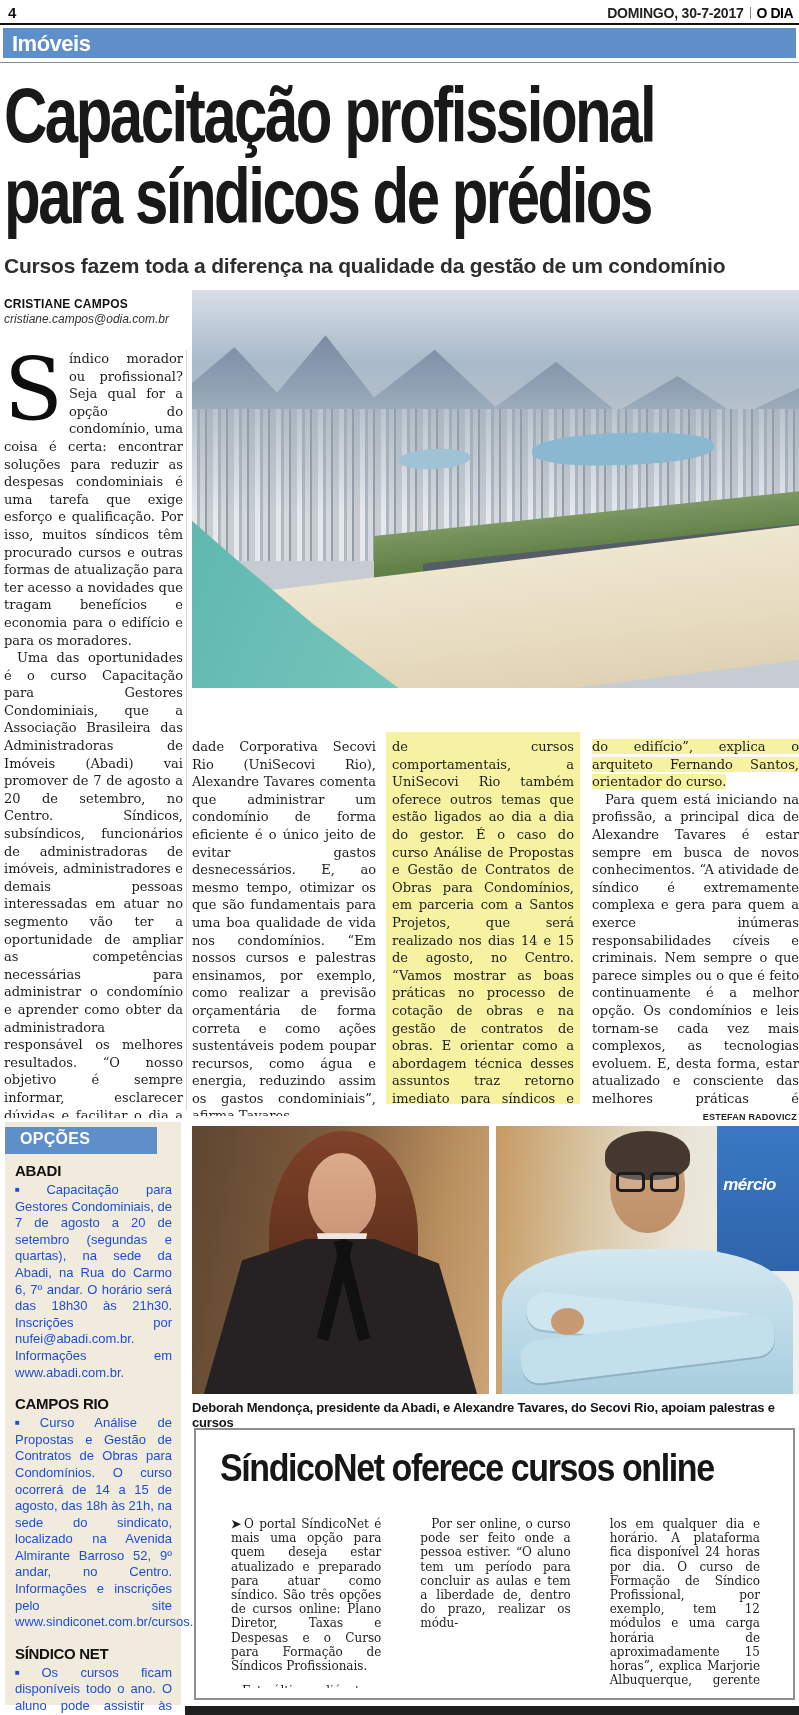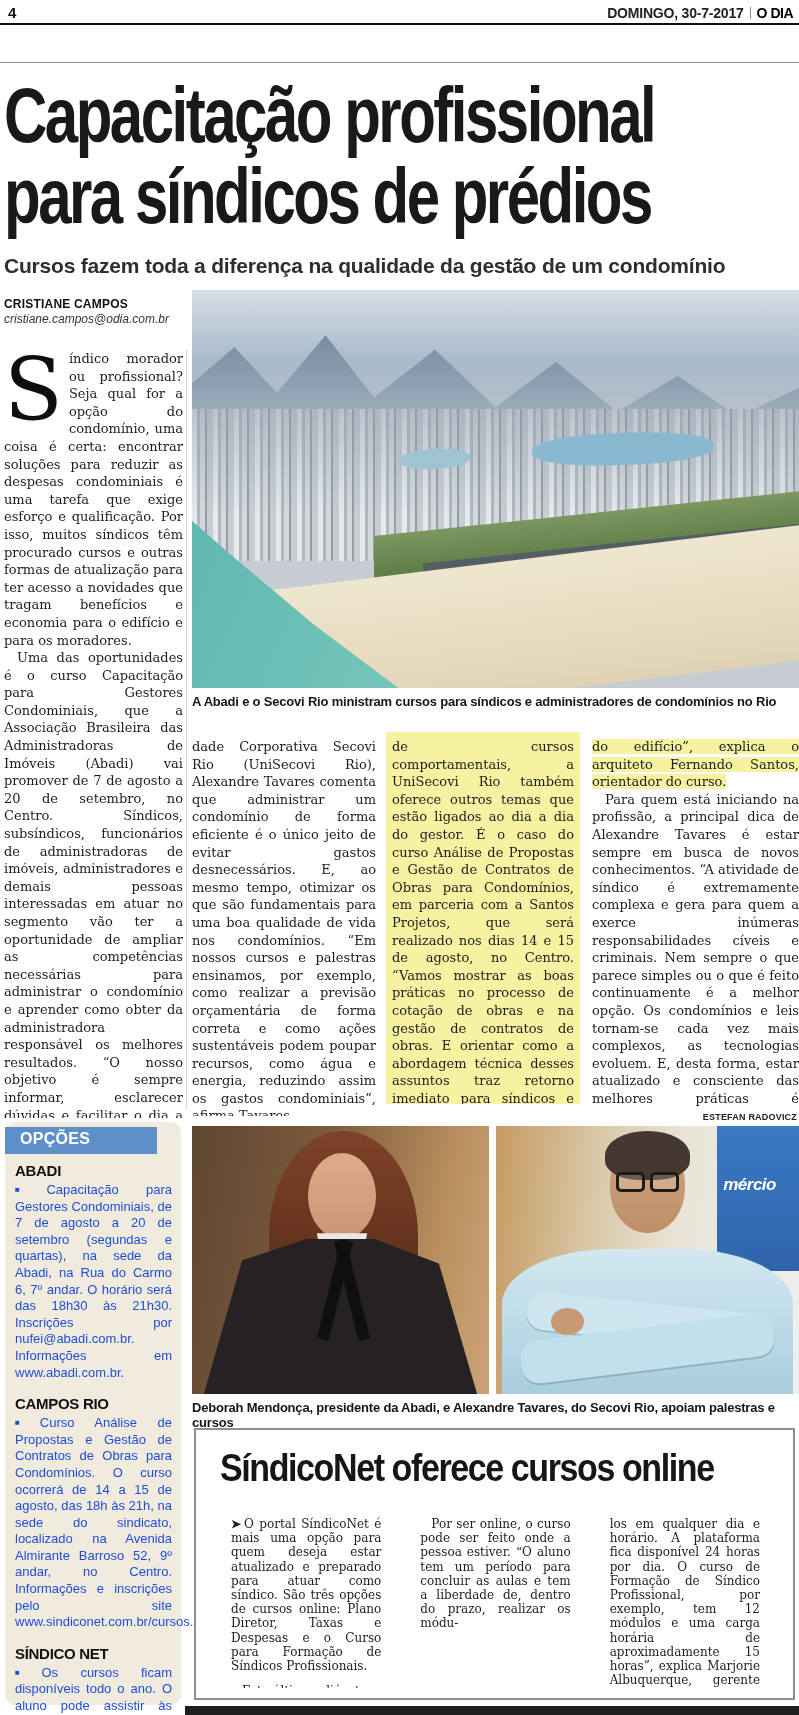--- a/index.html
+++ b/index.html
@@ -108,21 +108,21 @@
   .pr-shirt{position:absolute;bottom:0;left:2%;width:96%;height:54%;
       background:linear-gradient(180deg,#d3e8f0 0%,#b5d6e4 70%,#a8cddd 100%);
       border-radius:38% 38% 0 0;}
   .pr-arm1{position:absolute;bottom:9%;left:8%;width:84%;height:16%;background:#c2e0ec;
       border-radius:18px;transform:rotate(-7deg);box-shadow:0 2px 0 rgba(90,120,140,0.35);}
   .pr-arm2{position:absolute;bottom:20%;left:10%;width:80%;height:14%;background:#cde6f0;
       border-radius:18px;transform:rotate(6deg);box-shadow:0 2px 0 rgba(90,120,140,0.3);}
   .pr-hand{position:absolute;bottom:22%;left:18%;width:11%;height:10%;border-radius:50%;background:#c89a74;}
 
   
-  .opcoes{position:absolute;top:1122px;left:5px;width:176px;height:583px;background:#f1ebdd;border-radius:11px;}
+  .opcoes{position:absolute;top:1122px;left:5px;width:176px;height:583px;background:#f1ebdd;}
   .opc-header{position:absolute;top:5px;left:0;width:152px;height:27px;background:#5e8fc9;}
   .opc-header span{display:block;padding:3px 0 0 15px;color:#fff;font-weight:bold;
       font-size:16px;letter-spacing:0.3px;}
   .opc-body{position:absolute;top:40px;left:10px;right:9px;}
   .opc-h{font-weight:bold;font-size:15px;letter-spacing:-0.3px;color:#111;margin:14px 0 3px 0;}
   .opc-h.first{margin-top:0;}
   .opc-item{font-size:13px;line-height:16.6px;text-align:justify;color:#1d4ed8;}
   .bullet{font-size:8px;vertical-align:2px;margin-right:3px;}
 
   
@@ -147,20 +147,23 @@
 
   <div class="topbar">
     <span class="pageno">4</span>
     <span class="dateline">
       <span class="date">DOMINGO, 30-7-2017</span>
       <span class="datesep"></span>
       <span class="papername">O DIA</span>
     </span>
   </div>
   <div class="rule-black"></div>
+  <div class="section-banner">
+    <span>Imóveis</span>
+  </div>
   <div class="rule-gray"></div>
 
   <div class="headline">
     <div>Capacitação profissional</div>
     <div>para síndicos de prédios</div>
   </div>
   <div class="subhead">Cursos fazem toda a diferença na qualidade da gestão de um condomínio</div>
   <div class="byline">
     <div class="byline-name">CRISTIANE CAMPOS</div>
     <div class="byline-email">cristiane.campos@odia.com.br</div>
@@ -177,21 +180,20 @@
     <div class="ph-mountains"></div>
     <div class="ph-city"></div>
     <div class="ph-lagoon"></div>
     <div class="ph-lagoon2"></div>
     <div class="ph-green"></div>
     <div class="ph-road"></div>
     <div class="ph-trees"></div>
     <div class="ph-sand"></div>
     <div class="ph-sea"></div>
   </div>
-  <div class="caption cap1">A Abadi e o Secovi Rio ministram cursos para síndicos e administradores de condomínios no Rio</div>
 
   <div class="col2 serif">
     <p>dade Corporativa Secovi Rio (UniSecovi Rio), Alexandre Tavares comenta que administrar um condomínio de forma eficiente é o único jeito de evitar gastos desnecessários. E, ao mesmo tempo, otimizar os que são fundamentais para uma boa qualidade de vida nos condomínios. “Em nossos cursos e palestras ensinamos, por exemplo, como realizar a previsão orçamentária de forma correta e como ações sustentáveis podem poupar recursos, como água e energia, reduzindo assim os gastos condominiais”, afirma Tavares.</p>
 
   </div>
   <div class="col3 serif">
     <p>de cursos comportamentais, a UniSecovi Rio também oferece outros temas que estão ligados ao dia a dia do gestor. É o caso do curso Análise de Propostas e Gestão de Contratos de Obras para Condomínios, em parceria com a Santos Projetos, que será realizado nos dias 14 e 15 de agosto, no Centro. “Vamos mostrar as boas práticas no processo de cotação de obras e na gestão de contratos de obras. E orientar como a abordagem técnica desses assuntos traz retorno imediato para síndicos e condomínios tanto em termos financeiros quanto em termos de garantia da real solução dos problemas</p>
   </div>
   <div class="col4 serif">
     <p><span class="hl">do edifício”, explica o arquiteto Fernando Santos, orientador do curso.</span></p>

